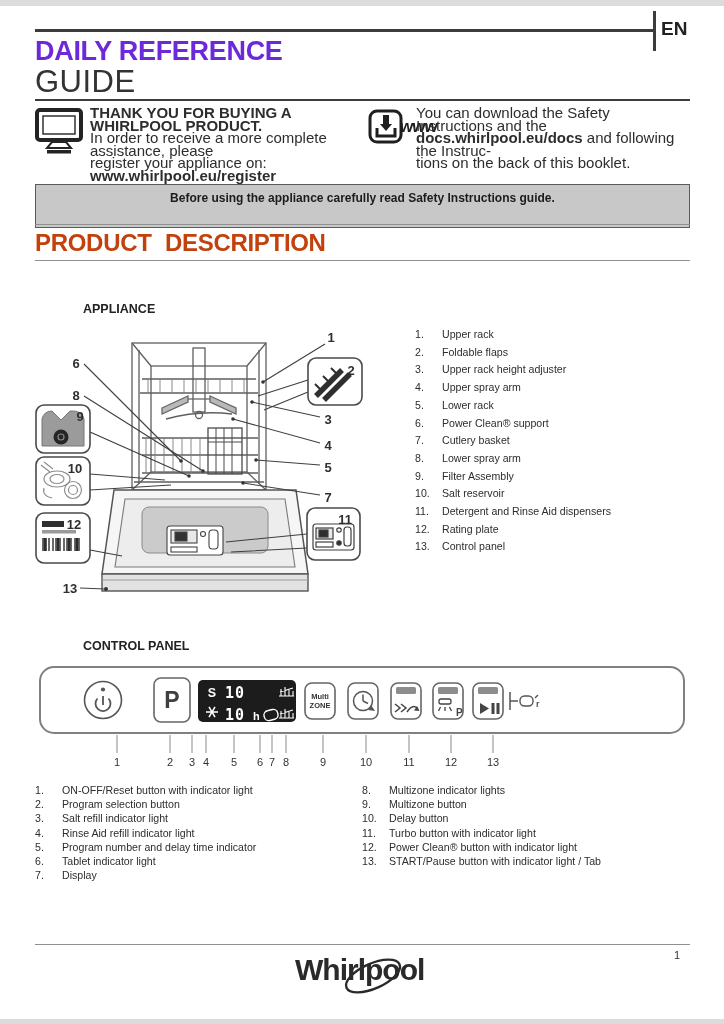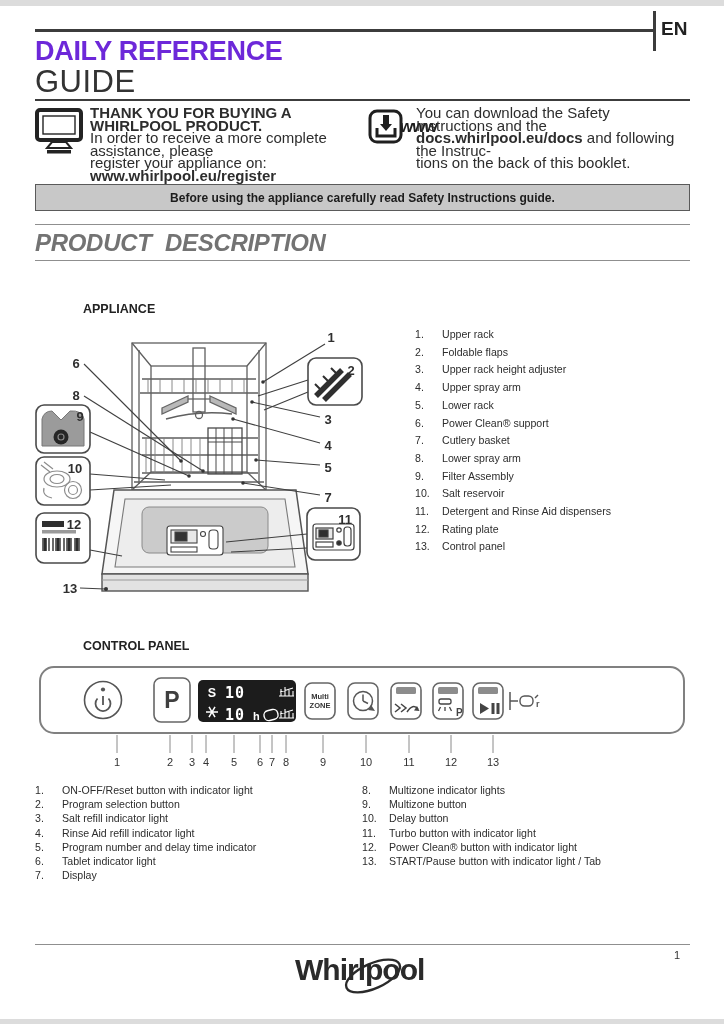--- a/index.html
+++ b/index.html
@@ -8,24 +8,24 @@
   .abs{position:absolute;}
   .rule{position:absolute;background:#3c3c3c;}
   .rule-light{position:absolute;background:#8f8f8f;}
   .scan-edge{position:absolute;left:0;width:724px;background:#dcdcdc;}
   .title1{font-size:27px;font-weight:800;letter-spacing:-0.3px;line-height:1.05;color:#6d28d9;}
   .title2{font-size:31px;font-weight:400;letter-spacing:0.5px;line-height:1.05;color:#333;}
   .en{font-size:19px;font-weight:800;color:#222;}
   .small{font-size:15px;line-height:12.5px;color:#2d2d2d;}
   .b{font-weight:700;}
   .xb{font-weight:800;}
-  .banner{position:absolute;left:35px;top:184px;width:655px;height:27px;box-sizing:border-box;
+  .banner{position:absolute;left:35px;top:184px;width:655px;height:44px;box-sizing:border-box;
           background:#c8c8c8;border:1.5px solid #5a5a5a;text-align:center;
           font-size:12px;font-weight:700;line-height:26px;color:#1c1c1c;}
-  .h2{font-size:24px;font-weight:800;letter-spacing:-0.3px;word-spacing:7px;color:#737373;font-style:italic;}
+  .h2{font-size:24px;font-weight:800;letter-spacing:-0.3px;word-spacing:7px;color:#c2410c;}
   .h3{font-size:12.5px;font-weight:700;color:#222;margin-left:48px;}
   .list{position:absolute;font-size:10.6px;color:#2d2d2d;}
   .list .row{display:flex;}
   .list .n{width:27px;flex:none;}
   .list .t{flex:1;}
   .lh-app .row{line-height:17.7px;}
   .lh-ctl .row{line-height:14.2px;}
   .pagenum{font-size:11px;color:#333;}
   .wwwtxt{font-size:17px;font-weight:800;letter-spacing:-1px;transform:skewX(-6deg);color:#1f1f1f;}
   svg text{font-family:"Liberation Sans",sans-serif;}

